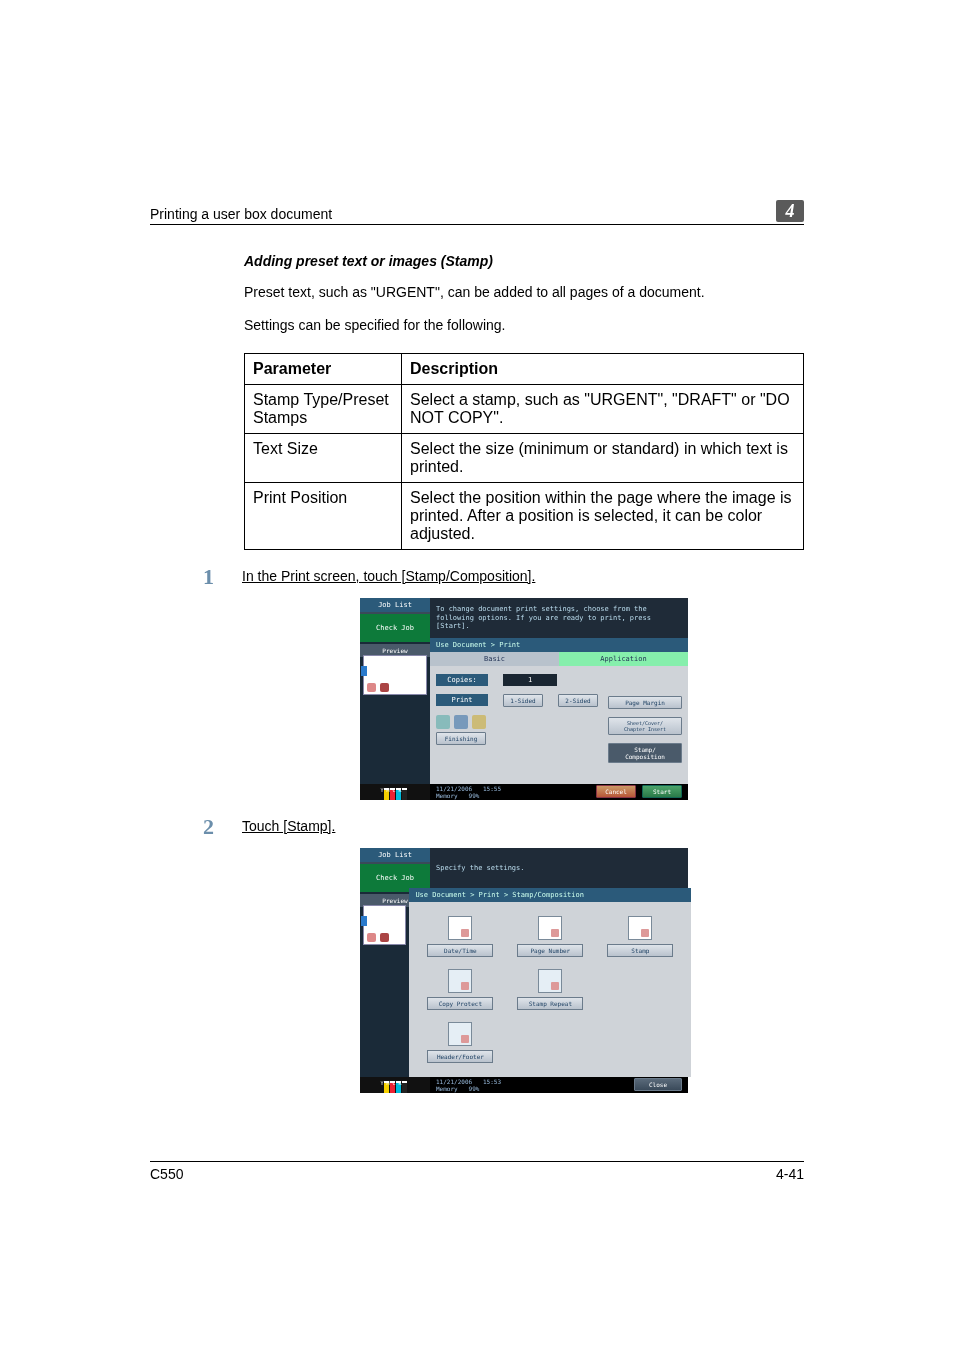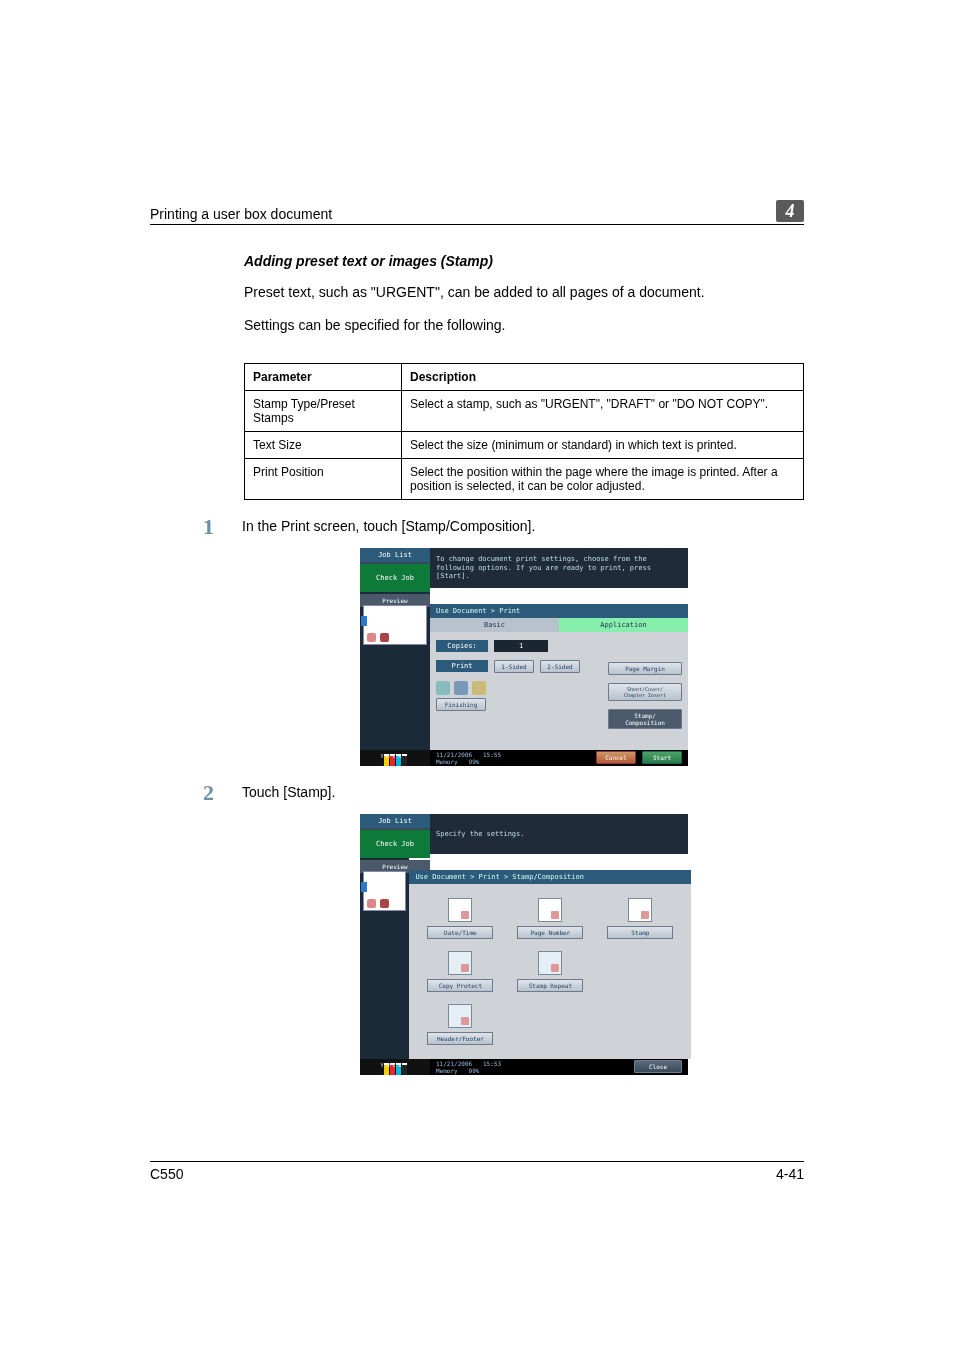--- a/index.html
+++ b/index.html
@@ -57,22 +57,22 @@
     font-style: italic;
   }
   p.body {
     font-size: 14px;
     margin: 0 0 14px 0;
     line-height: 1.35;
   }
   table.params {
     border-collapse: collapse;
     width: 100%;
-    font-size: 12px;
-    margin-top: 28px;
+    font-size: 16px;
+    margin-top: 18px;
     margin-bottom: 18px;
     border-radius: 7px;
   }
   table.params th, table.params td {
     border: 1px solid #000;
     padding: 6px 8px;
     text-align: left;
     vertical-align: top;
   }
   table.params th {
@@ -92,20 +92,21 @@
     color: #6b8eab;
     width: 18px;
     text-align: right;
     line-height: 1;
     margin-top: -2px;
     margin-left: -48px;
   }
   .step-text {
     font-size: 14px;
     flex: 1;
+    text-decoration: underline;
   }
 
   
   .screen {
     width: 328px;
     margin: 8px auto 18px auto;
     font-family: "Lucida Console", Monaco, monospace;
     font-size: 7px;
     color: #fff;
   }
@@ -134,34 +135,34 @@
   }
   .thumb-info { font-size:6px; color:#cfe; margin:2px 0 4px 0; display:flex; justify-content:space-between;}
   .thumb {
     background:#fff; height:38px; margin-top:2px; position:relative;
     border:1px solid #88a;
   }
   .thumb .mini-icon { position:absolute; bottom:2px; left:3px; width:9px; height:9px; background:#d88; border-radius:2px;}
   .thumb .mini-icon2 { left:16px; background:#a44;}
   .thumb .bluetab { position:absolute; left:-3px; top:10px; width:6px; height:10px; background:#2a7acc;}
   .screen-body-right {
-    flex:1; background:#cfd3d8; padding:0; position:relative;margin-top:16px;
+    flex:1; background:#cfd3d8; padding:0; position:relative;
   }
   .crumb {
     background:#2b5a7a; color:#cfe; font-size:7px; padding:3px 6px;
   }
   .panel-tabs { display:flex; height:14px; }
   .panel-tab {
     flex:1; text-align:center; padding:2px 0; font-size:7px; color:#235;
     display:flex; align-items:center; justify-content:center;
   }
   .panel-tab.basic { background:#b8c2cc;}
   .panel-tab.app { background:#86efac;}
   .panel-content { padding:8px 6px 6px 6px; height:118px; box-sizing:border-box; position:relative;}
-  .row { display:flex; align-items:center; gap:6px; margin-bottom:8px;}
+  .row { display:flex; align-items:center; gap:15px; margin-bottom:8px;}
   .lbl { background:#2b5a7a; color:#fff; font-size:7px; padding:2px 6px; min-width:40px; text-align:center;}
   .field { background:#1a2632; color:#fff; font-size:7px; padding:2px 10px; min-width:34px; text-align:center;}
   .btn {
     background:linear-gradient(#dfe4ea,#b9c2cd); color:#246; font-size:6px;
     padding:2px 6px; border:1px solid #6b7b8b; border-radius:1px; text-align:center; min-width:40px;
     box-sizing:border-box;
   }
   .btn.dark { background:#4a5a6a; color:#fff; }
   .btn.red  { background:linear-gradient(#c96,#b75738); color:#fff; border-color:#834;}
   .btn.green{ background:linear-gradient(#4ca46a,#2a7a48); color:#fff; border-color:#165;}

